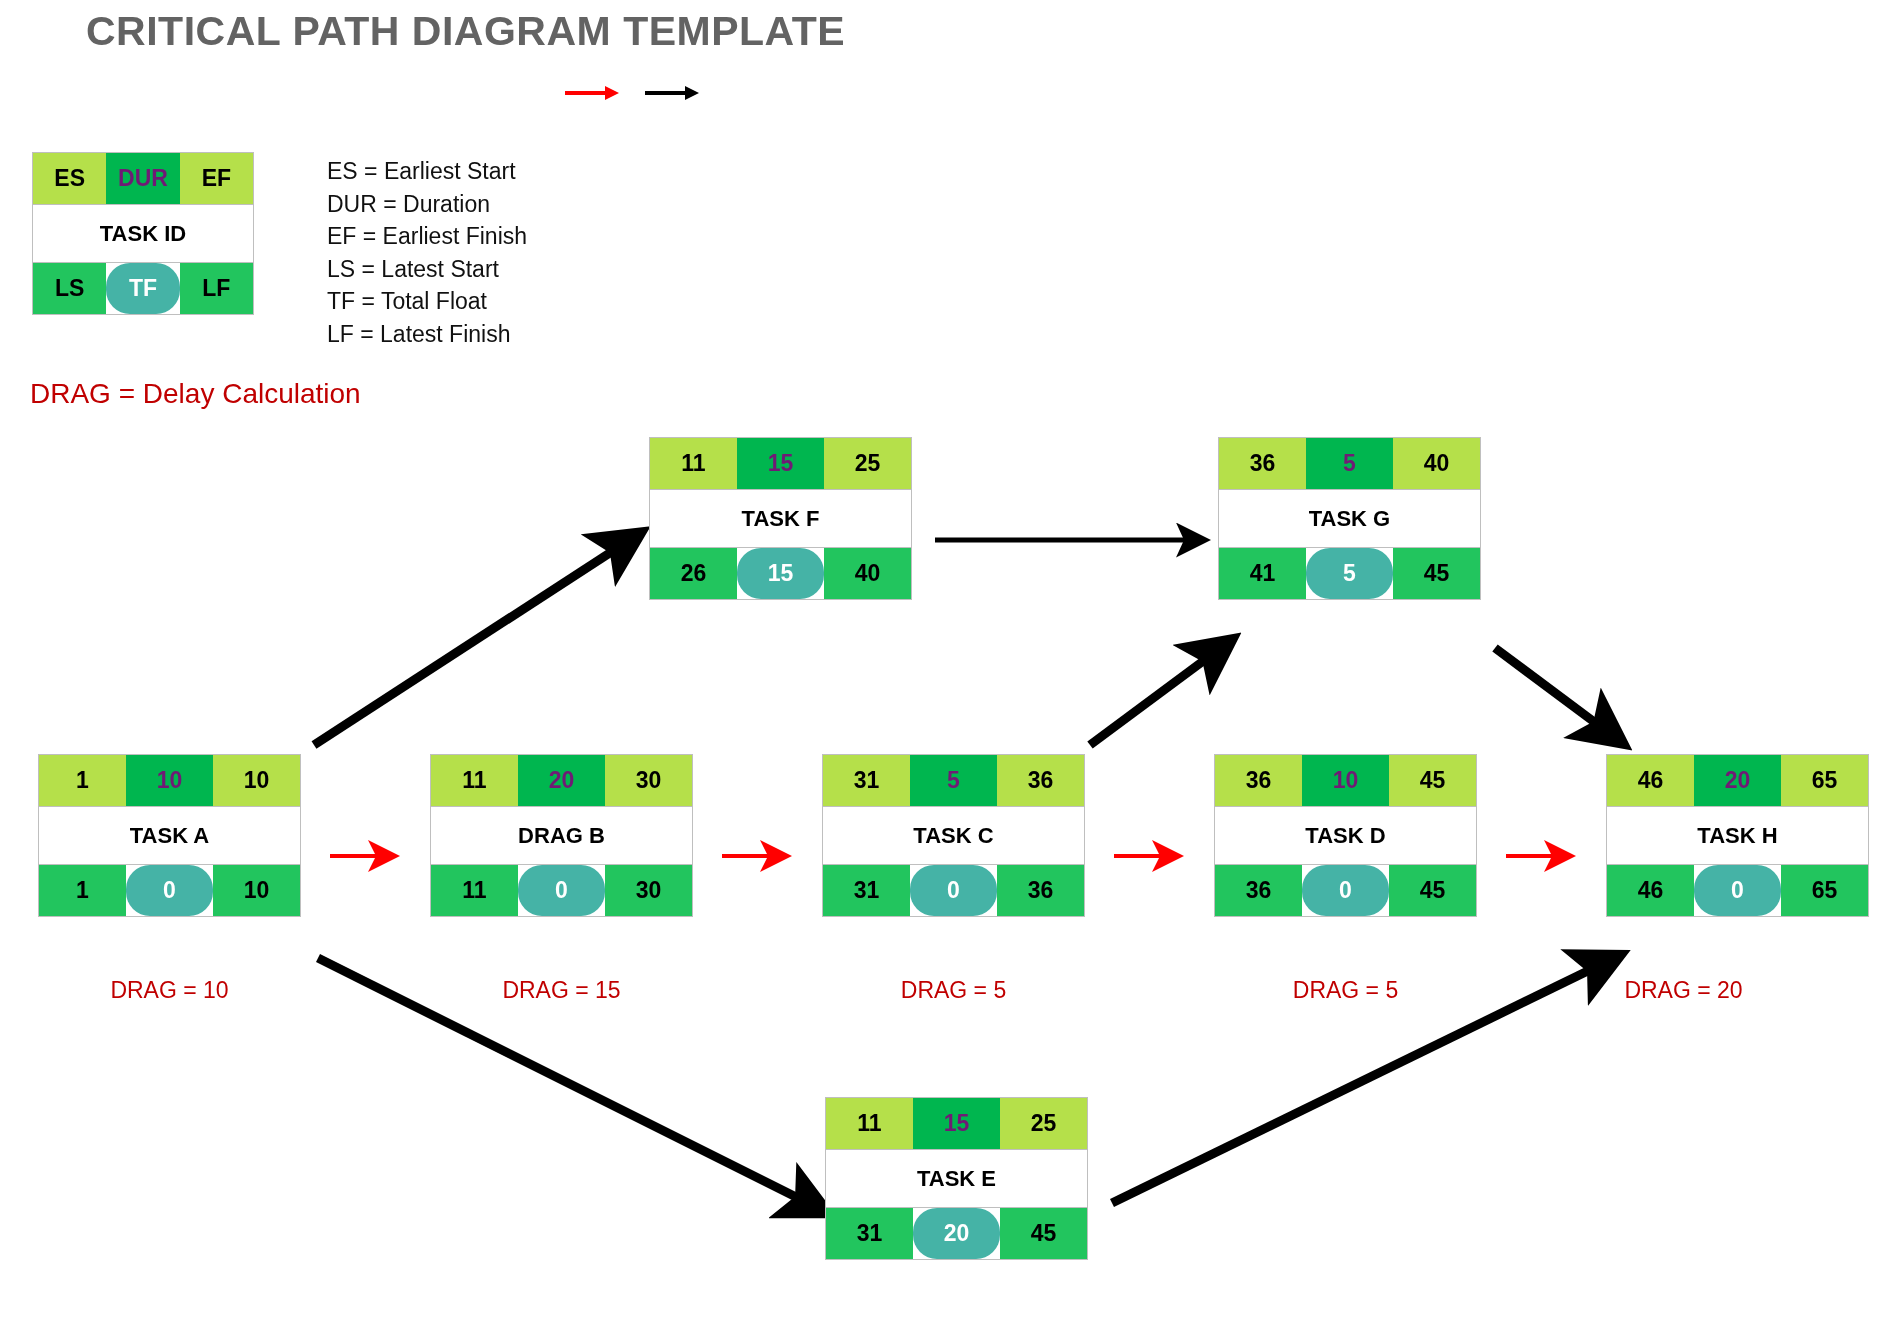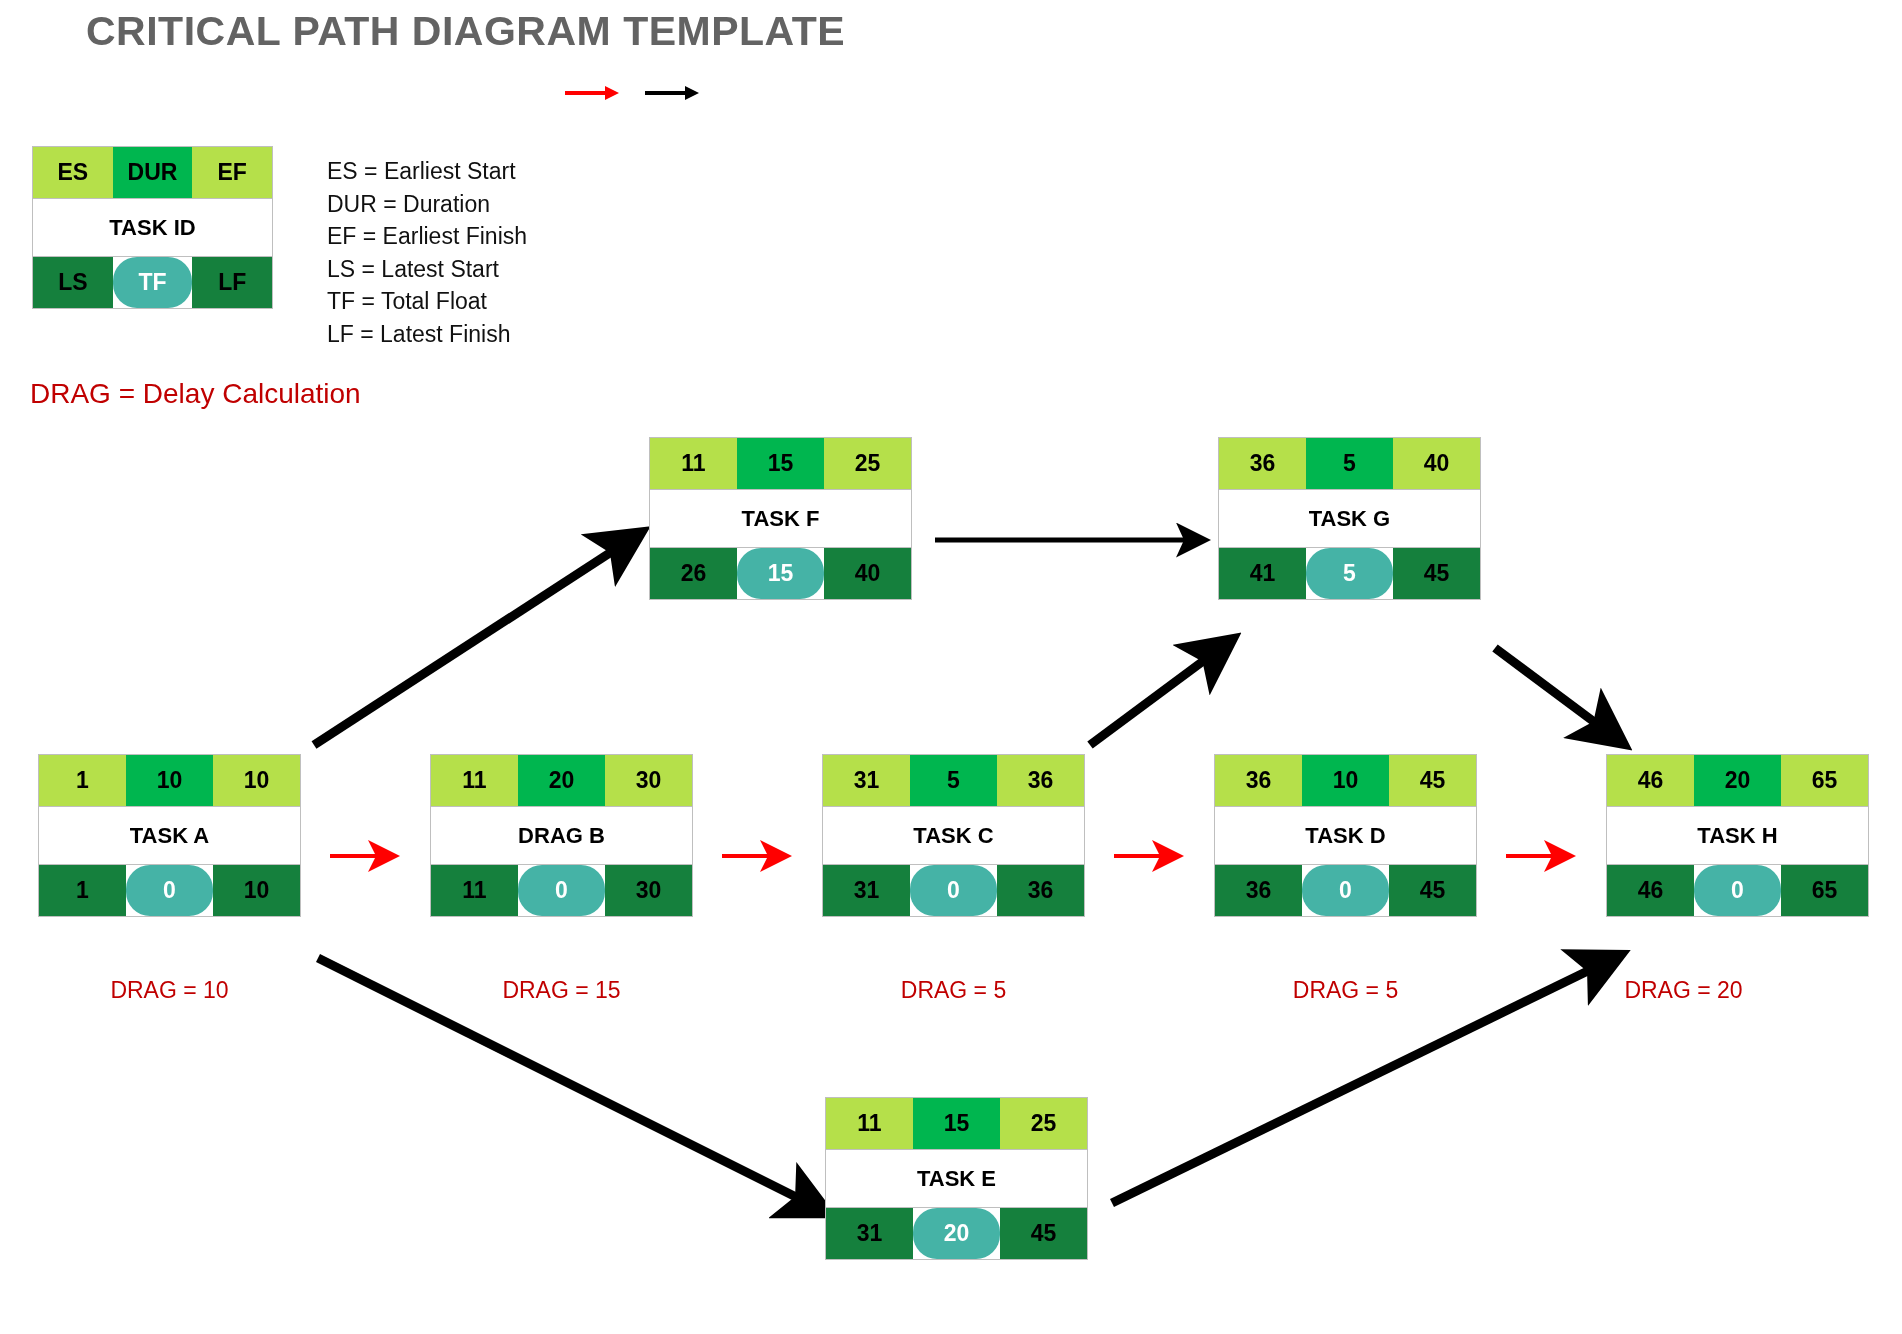--- a/index.html
+++ b/index.html
@@ -62,22 +62,22 @@
   #legend-arrow-red .shaft { background: #ff0000; }
   #legend-arrow-red .head { border-left: 14px solid #ff0000; }
   #legend-arrow-black { left: 645px; top: 83px; }
   #legend-arrow-black .shaft { background: #000000; }
   #legend-arrow-black .head { border-left: 14px solid #000000; }
 
   
   #key-box {
     position: absolute;
     left: 32px;
-    top: 146px;
-    width: 241px;
+    top: 152px;
+    width: 222px;
   }
   #key-defs {
     position: absolute;
     left: 327px;
     top: 155px;
     font-size: 23px;
     line-height: 32.5px;
     color: #111;
     white-space: nowrap;
   }
@@ -111,22 +111,22 @@
     flex: 1 1 0;
     height: 51px;
     line-height: 51px;
     text-align: center;
     font-size: 23px;
     font-weight: bold;
     color: #000;
     box-sizing: border-box;
   }
   .cell.es, .cell.ef { background: #b5e04a; }
-  .cell.dur { background: #00b64f; color: #000000; }
-  .cell.ls, .cell.lf { background: #15803d; }
+  .cell.dur { background: #00b64f; color: #701a75; }
+  .cell.ls, .cell.lf { background: #22c55e; }
   .cell.tf { background: #45b3a6; color: #ffffff; border-radius: 24px; }
   .cell.taskid {
     flex: 1 1 100%;
     background: #ffffff;
     height: 57px;
     line-height: 57px;
     font-size: 22px;
     font-weight: bold;
     color: #000000;
   }

